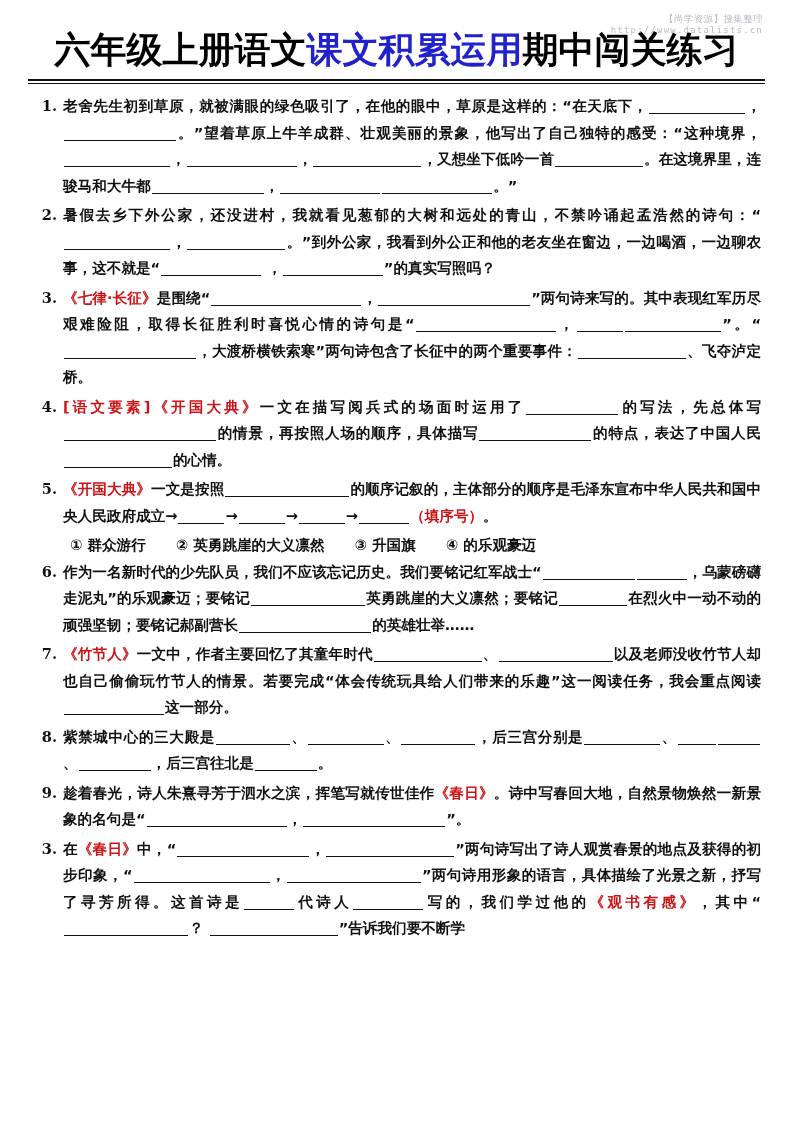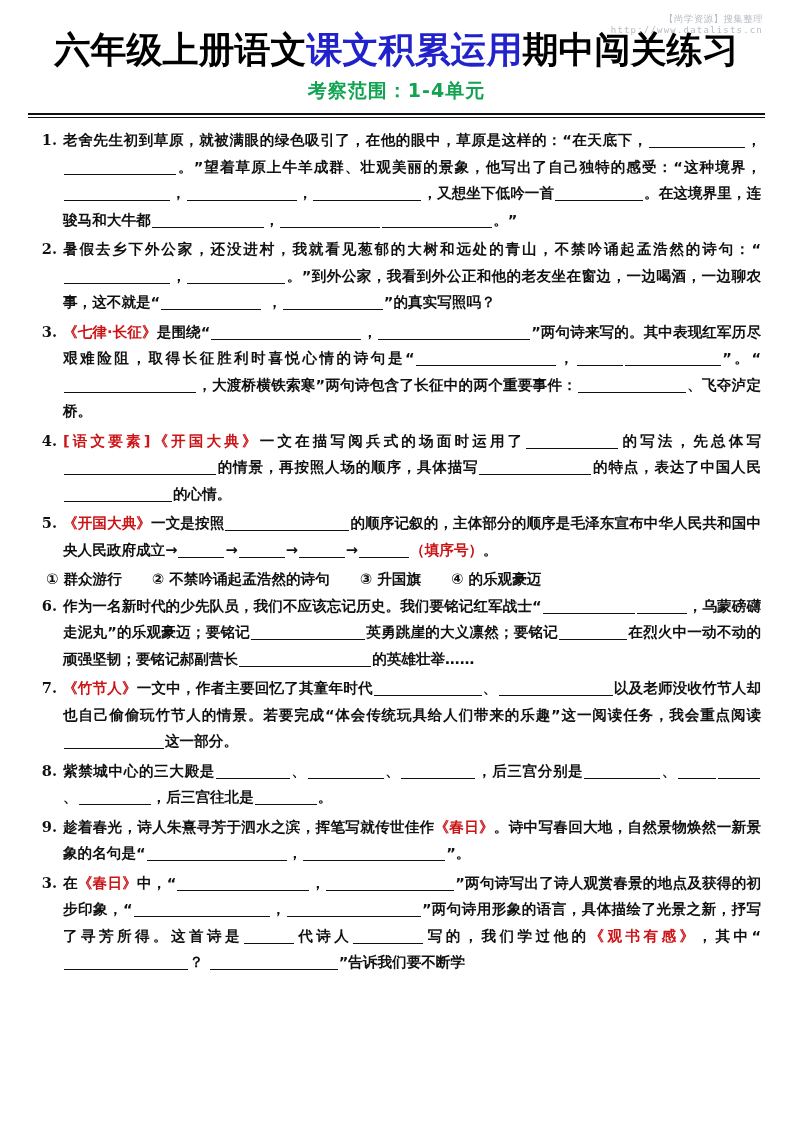--- a/index.html
+++ b/index.html
@@ -130,21 +130,20 @@
 
   <div class="watermark">
     <div class="wm-name">【尚学资源】搜集整理</div>
     <div class="wm-url">http://www.datalists.cn</div>
   </div>
 
   <h1 class="title">
     <span class="seg-black">六年级上册语文</span><span class="seg-blue">课文积累运用</span><span class="seg-black">期中闯关练习</span>
   </h1>
 
-  <div class="subtitle">考察范围：1-4单元</div>
 
   <div class="rule"></div>
 
   <div class="questions" id="questions">
       <div class="q">
         <div class="q-num">1.</div>
         <div class="q-body"><span class="run blk">老舍先生初到草原，就被满眼的绿色吸引了，在他的眼中，草原是这样的：“在天底下，</span><span class="blank" style="width: 96px;"></span><span class="run blk">，</span><span class="blank" style="width: 112px;"></span><span class="run blk">。”望着草原上牛羊成群、壮观美丽的景象，他写出了自己独特的感受：“这种境界，</span><span class="blank" style="width: 106px;"></span><span class="run blk">，</span><span class="blank" style="width: 110px;"></span><span class="run blk">，</span><span class="blank" style="width: 108px;"></span><span class="run blk">，又想坐下低吟一首</span><span class="blank" style="width: 88px;"></span><span class="run blk">。在这境界里，连骏马和大牛都</span><span class="blank" style="width: 112px;"></span><span class="run blk">，</span><span class="blank" style="width: 100px;"></span><span class="blank" style="width: 110px;"></span><span class="run blk">。”</span></div>
       </div>
       <div class="q">
         <div class="q-num">2.</div>
@@ -155,23 +154,23 @@
         <div class="q-body"><span class="run red">《七律·长征》</span><span class="run blk">是围绕“</span><span class="blank" style="width: 150px;"></span><span class="run blk">，</span><span class="blank" style="width: 152px;"></span><span class="run blk">”两句诗来写的。其中表现红军历尽艰难险阻，取得长征胜利时喜悦心情的诗句是“</span><span class="blank" style="width: 140px;"></span><span class="run blk">，</span><span class="blank" style="width: 46px;"></span><span class="blank" style="width: 96px;"></span><span class="run blk">”。“</span><span class="blank" style="width: 132px;"></span><span class="run blk">，大渡桥横铁索寒”两句诗包含了长征中的两个重要事件：</span><span class="blank" style="width: 108px;"></span><span class="run blk">、飞夺泸定桥。</span></div>
       </div>
       <div class="q">
         <div class="q-num">4.</div>
         <div class="q-body"><span class="run red">[语文要素]</span><span class="run red">《开国大典》</span><span class="run blk">一文在描写阅兵式的场面时运用了</span><span class="blank" style="width: 92px;"></span><span class="run blk">的写法，先总体写</span><span class="blank" style="width: 152px;"></span><span class="run blk">的情景，再按照人场的顺序，具体描写</span><span class="blank" style="width: 112px;"></span><span class="run blk">的特点，表达了中国人民</span><span class="blank" style="width: 108px;"></span><span class="run blk">的心情。</span></div>
       </div>
       <div class="q">
         <div class="q-num">5.</div>
         <div class="q-body"><span class="run red">《开国大典》</span><span class="run blk">一文是按照</span><span class="blank" style="width: 124px;"></span><span class="run blk">的顺序记叙的，主体部分的顺序是毛泽东宣布中华人民共和国中央人民政府成立→</span><span class="blank" style="width: 46px;"></span><span class="run blk">→</span><span class="blank" style="width: 46px;"></span><span class="run blk">→</span><span class="blank" style="width: 46px;"></span><span class="run blk">→</span><span class="blank" style="width: 50px;"></span><span class="run red">（填序号）</span><span class="run blk">。</span></div>
       </div>
-      <div class="opts" style="margin-left: 16px;">
+      <div class="opts" style="margin-left: 40px;">
         <span class="opt">① 群众游行</span>
-        <span class="opt">② 不禁吟诵起孟浩然的诗句</span>
+        <span class="opt">② 英勇跳崖的大义凛然</span>
         <span class="opt">③ 升国旗</span>
         <span class="opt">④ 的乐观豪迈</span>
       </div>
       <div class="q">
         <div class="q-num">6.</div>
         <div class="q-body"><span class="run blk">作为一名新时代的少先队员，我们不应该忘记历史。我们要铭记红军战士“</span><span class="blank" style="width: 92px;"></span><span class="blank" style="width: 50px;"></span><span class="run blk">，乌蒙磅礴走泥丸”的乐观豪迈；要铭记</span><span class="blank" style="width: 114px;"></span><span class="run blk">英勇跳崖的大义凛然；要铭记</span><span class="blank" style="width: 68px;"></span><span class="run blk">在烈火中一动不动的顽强坚韧；要铭记郝副营长</span><span class="blank" style="width: 132px;"></span><span class="run blk">的英雄壮举……</span></div>
       </div>
       <div class="q">
         <div class="q-num">7.</div>
         <div class="q-body"><span class="run red">《竹节人》</span><span class="run blk">一文中，作者主要回忆了其童年时代</span><span class="blank" style="width: 108px;"></span><span class="run blk">、</span><span class="blank" style="width: 114px;"></span><span class="run blk">以及老师没收竹节人却也自己偷偷玩竹节人的情景。若要完成“体会传统玩具给人们带来的乐趣”这一阅读任务，我会重点阅读</span><span class="blank" style="width: 100px;"></span><span class="run blk">这一部分。</span></div>

